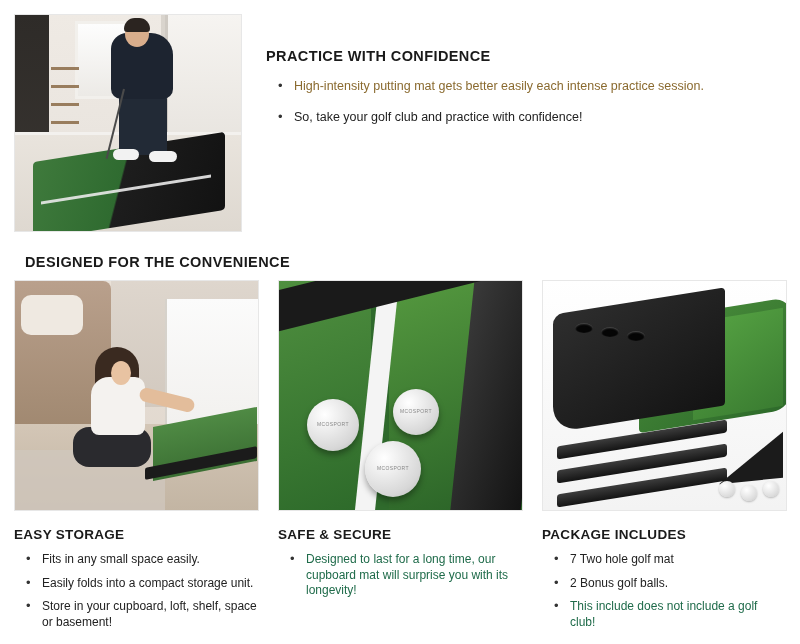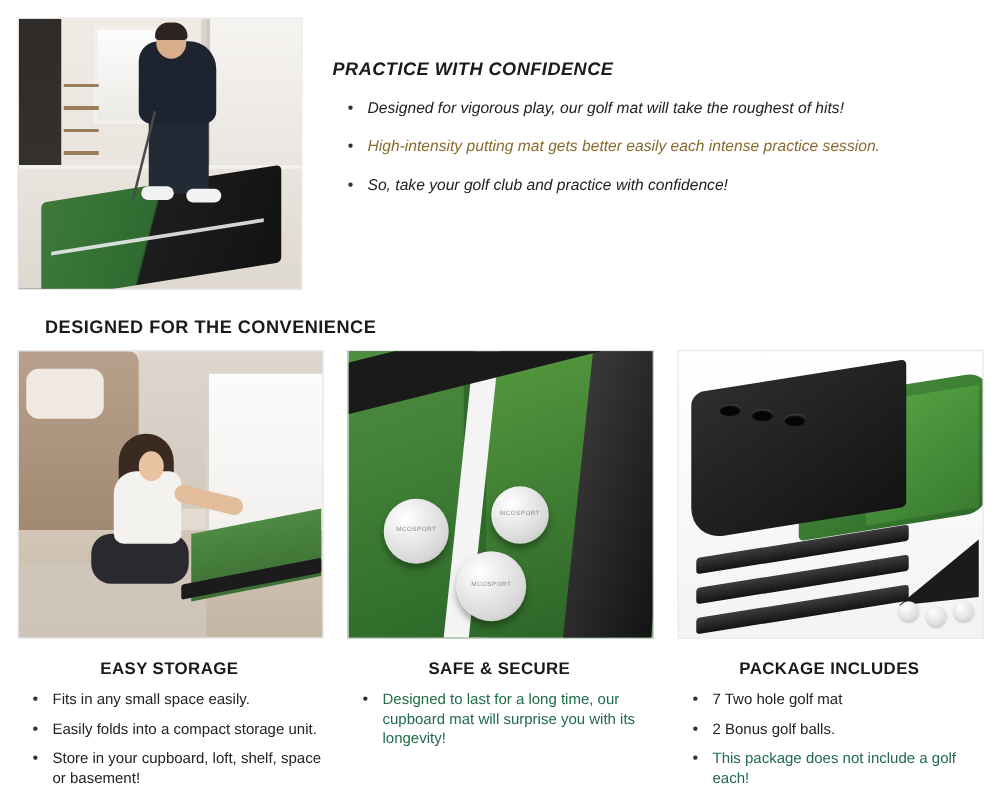--- a/index.html
+++ b/index.html
@@ -20,21 +20,20 @@
     height: 644px;
     box-sizing: border-box;
     padding: 14px 14px 6px 14px;
   }
 
   
   .top-section {
     display: flex;
     align-items: flex-start;
     gap: 24px;
-    font-style: italic;
   }
   .photo {
     position: relative;
     overflow: hidden;
     background: #d8d8d8;
     flex: none;
   }
   .photo-top {
     width: 226px;
     height: 216px;
@@ -74,21 +73,21 @@
   }
   .accent-brown { color: #8a6a2f; }
   .accent-green { color: #1f6b4a; }
 
   
   .section-heading {
     font-size: 14.5px;
     font-weight: bold;
     letter-spacing: 0.4px;
     color: #1a1a1a;
-    margin: 22px 0 10px 22px;
+    margin: 22px 0 10px 11px;
     text-transform: uppercase;
   }
 
   
   .cols {
     display: flex;
     gap: 21px;
     margin-top: 2px;
   }
   .col {
@@ -100,21 +99,20 @@
     height: 229px;
     border: 1px solid #e7e7e7;
   }
   .col-heading {
     font-size: 13.5px;
     font-weight: bold;
     letter-spacing: 0.3px;
     color: #1a1a1a;
     margin: 16px 0 10px 0;
     text-transform: uppercase;
-    text-align: center;
   }
   .col ul.bullets li {
     font-size: 12px;
     margin-bottom: 8px;
     line-height: 1.3;
   }
 
   
 
   
@@ -358,21 +356,20 @@
       <div class="person-head"></div>
       <div class="person-hair"></div>
       <div class="shoe1"></div>
       <div class="shoe2"></div>
       <div class="club"></div>
     </div>
 
     <div class="top-text">
       <h2 class="heading">PRACTICE WITH CONFIDENCE</h2>
       <ul class="bullets">
-        <li>Designed for vigorous play, our golf mat will take the roughest of hits!</li>
         <li class="accent-brown">High-intensity putting mat gets better easily each intense practice session.</li>
         <li>So, take your golf club and practice with confidence!</li>
       </ul>
     </div>
   </div>
 
   <h2 class="section-heading">DESIGNED FOR THE CONVENIENCE</h2>
 
   <div class="cols">
 
@@ -437,18 +434,18 @@
         <div class="bar bar3"></div>
         <div class="wedge"></div>
         <div class="pkg-ball pb1"></div>
         <div class="pkg-ball pb2"></div>
         <div class="pkg-ball pb3"></div>
       </div>
       <h3 class="col-heading">PACKAGE INCLUDES</h3>
       <ul class="bullets">
         <li>7 Two hole golf mat</li>
         <li>2 Bonus golf balls.</li>
-        <li class="accent-green">This package does not include a golf each!</li>
+        <li class="accent-green">This include does not include a golf club!</li>
       </ul>
     </div>
 
   </div>
 </div>
 
 </body></html>

